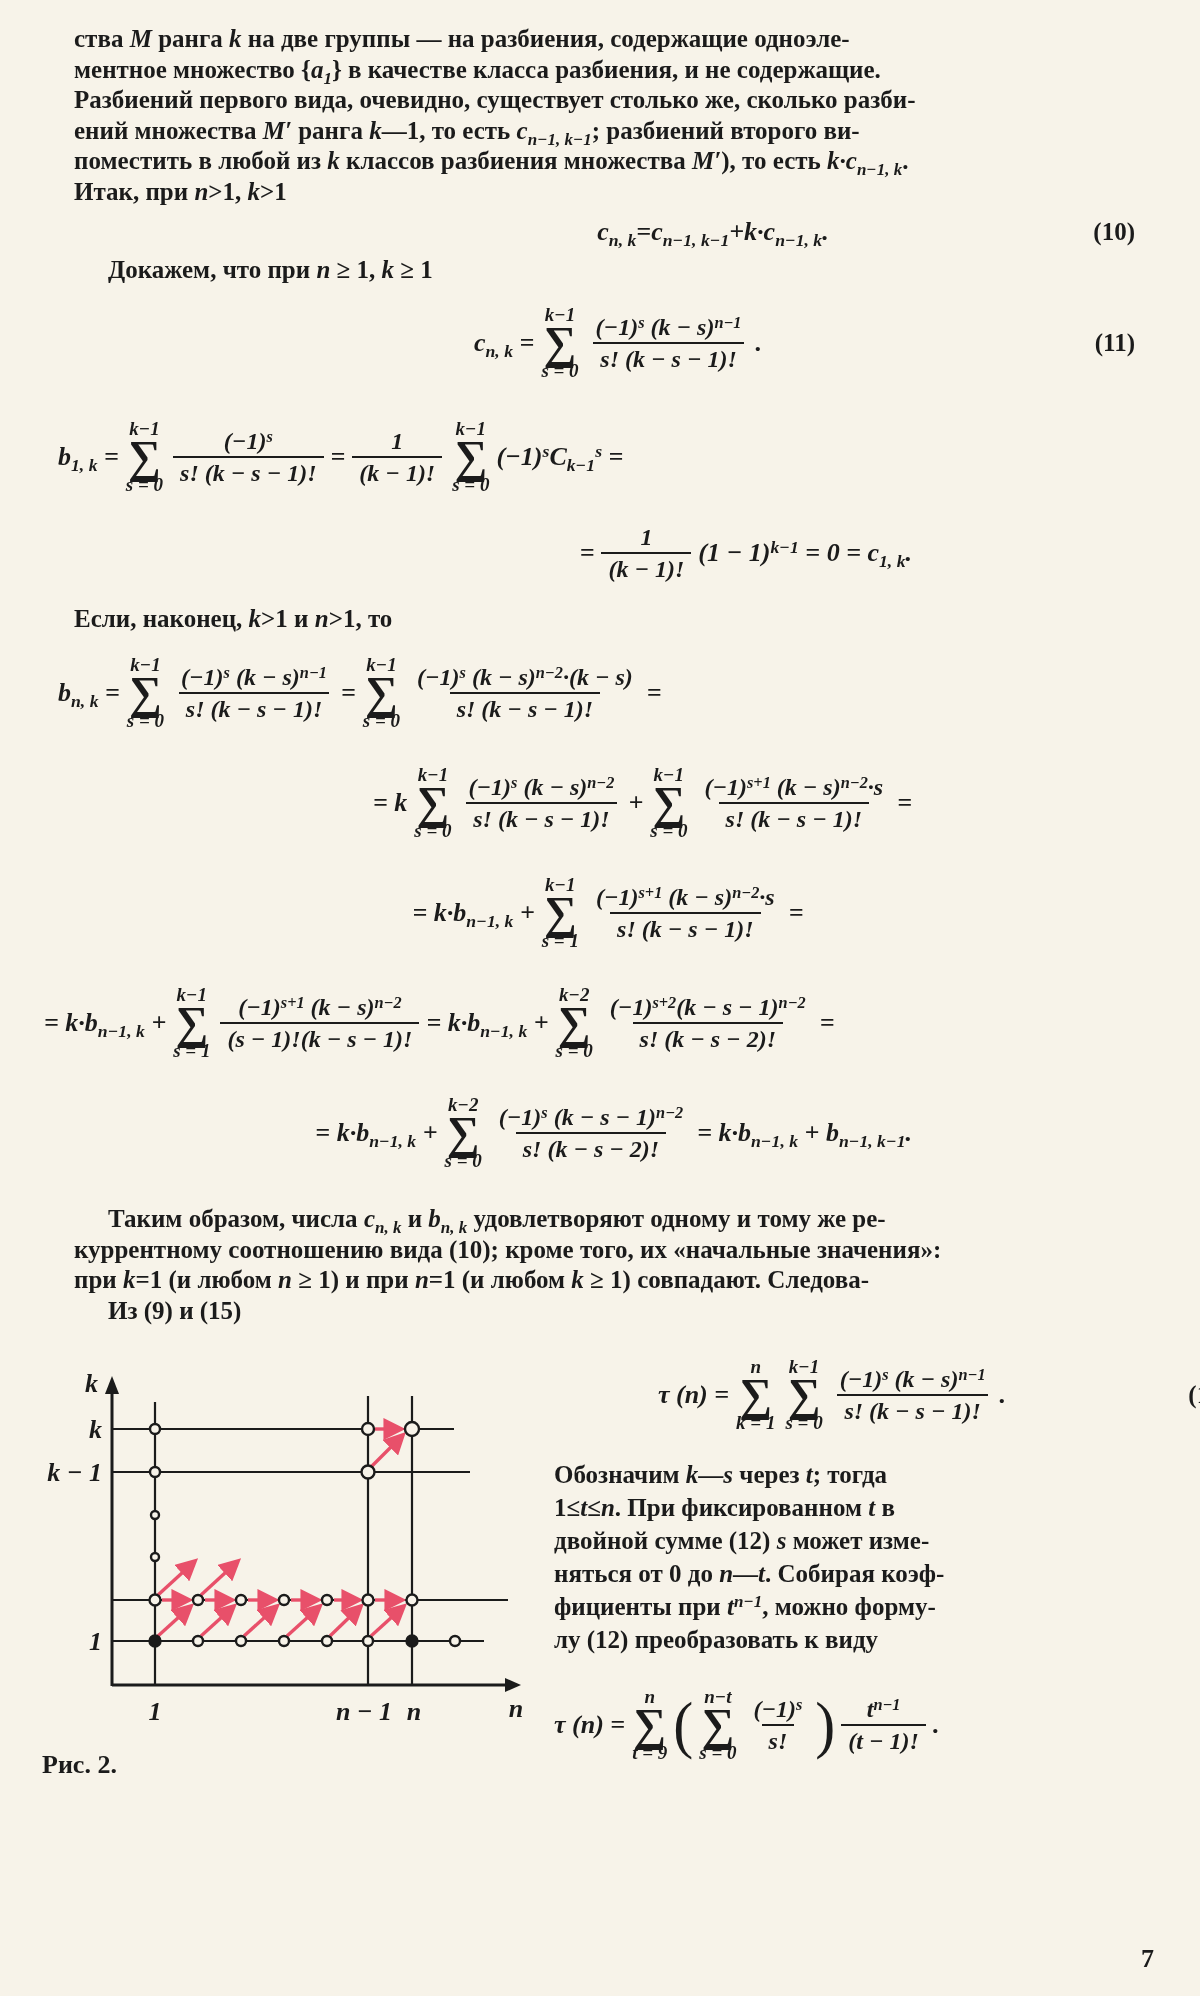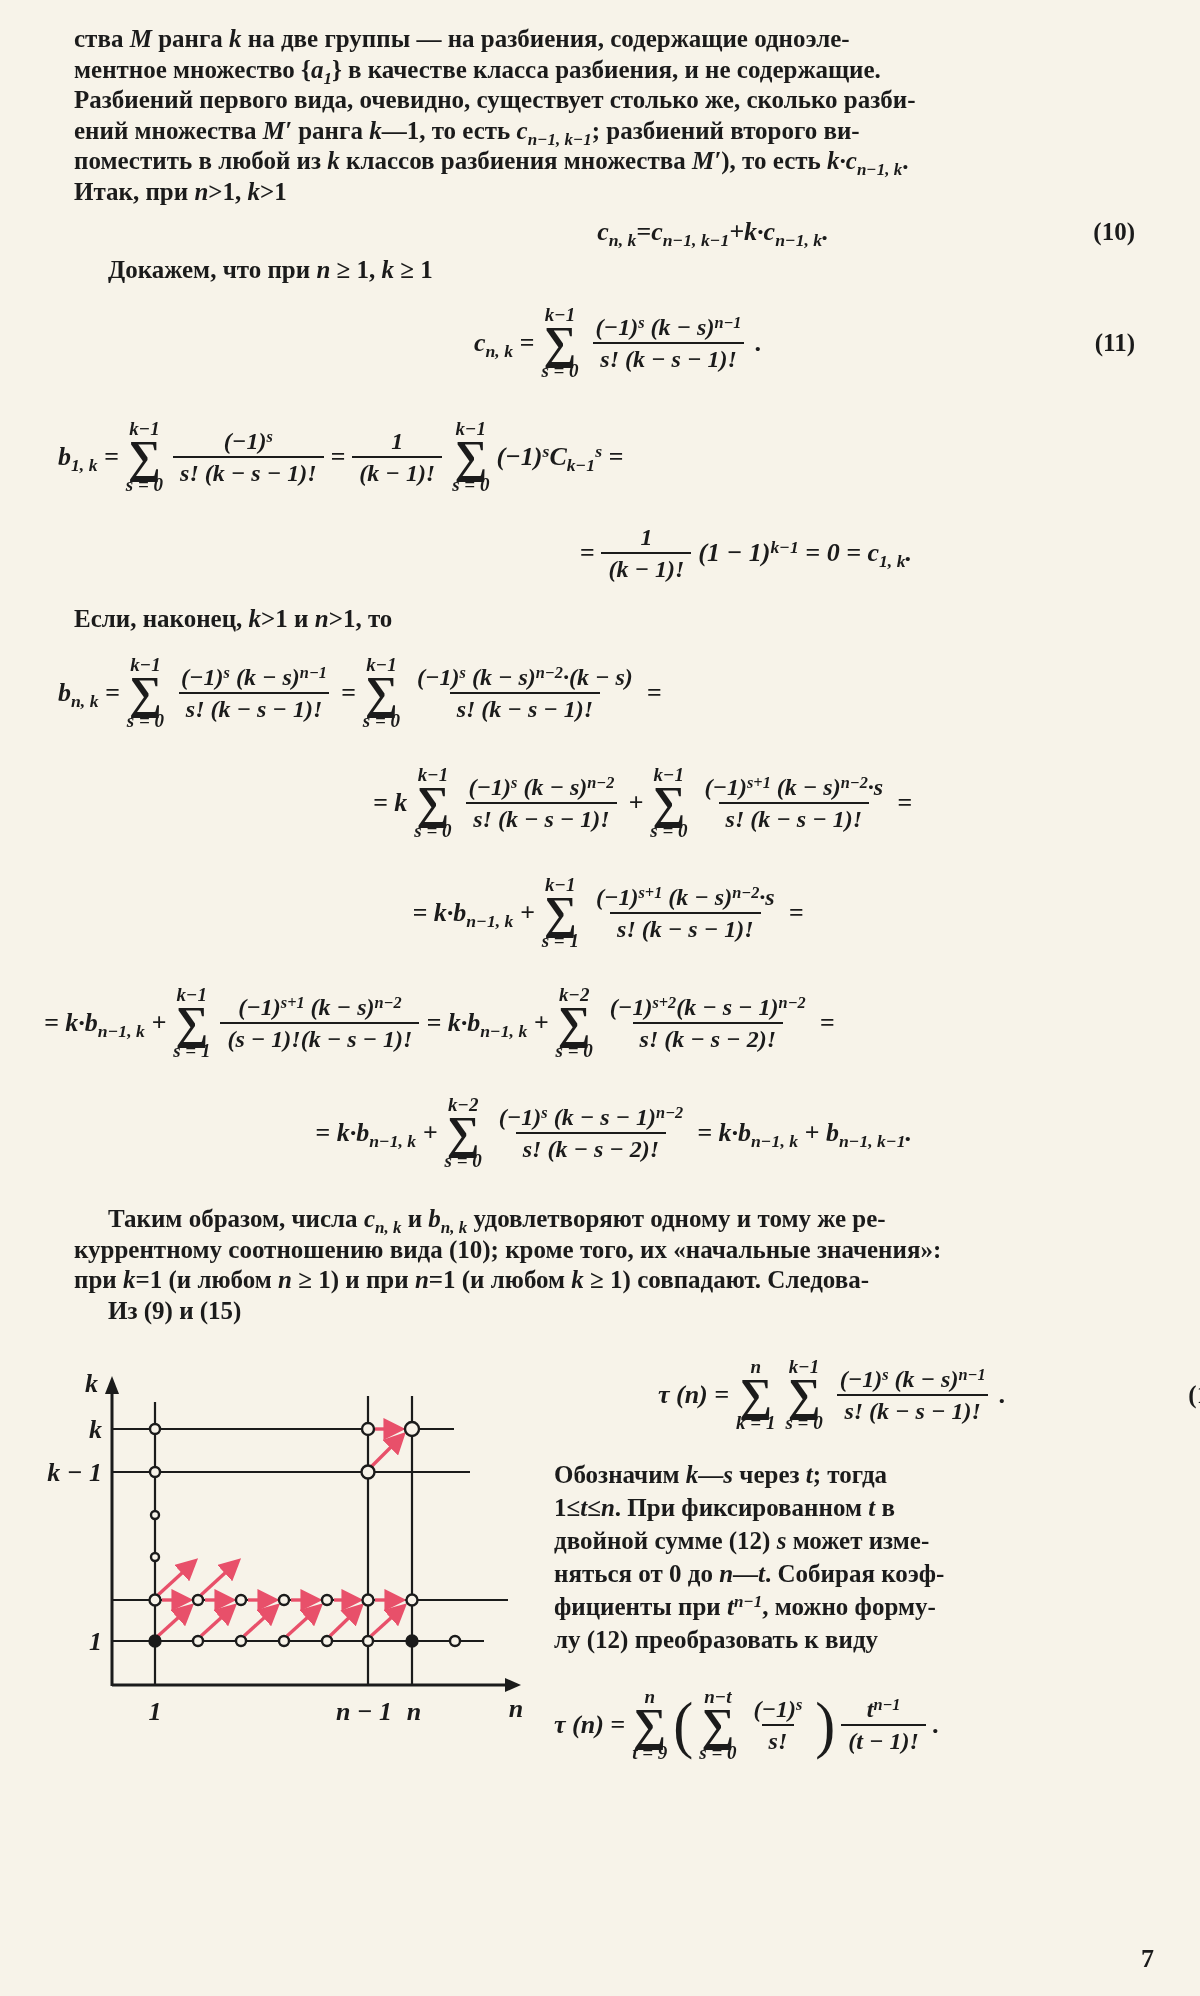--- a/index.html
+++ b/index.html
@@ -324,20 +324,21 @@
             <text x="56" y="20" text-anchor="end">k</text>
             <text x="474" y="345" text-anchor="middle">n</text>
             <text x="60" y="66" text-anchor="end">k</text>
             <text x="60" y="109" text-anchor="end">k − 1</text>
             <text x="60" y="278" text-anchor="end">1</text>
             <text x="113" y="348" text-anchor="middle">1</text>
             <text x="322" y="348" text-anchor="middle">n − 1</text>
             <text x="372" y="348" text-anchor="middle">n</text>
           </g>
         </svg>
+        <div class="figcaption">Рис. 2.</div>
       </div>
 
       <div class="rightcol">
         <div class="eqrow tall">
           <div class="eqbody">
               <span class="mtext">τ (n) = </span>
               <span class="msum">
                 <span class="mlim">n</span>
                 <span class="msig">∑</span>
                 <span class="mlim">k = 1</span>

